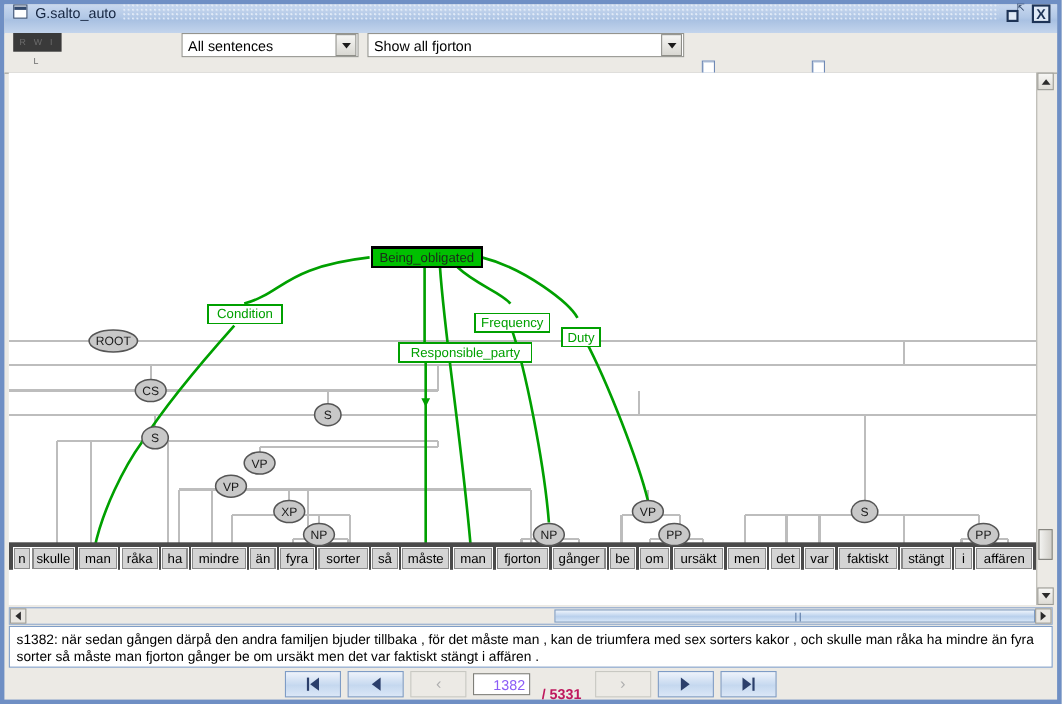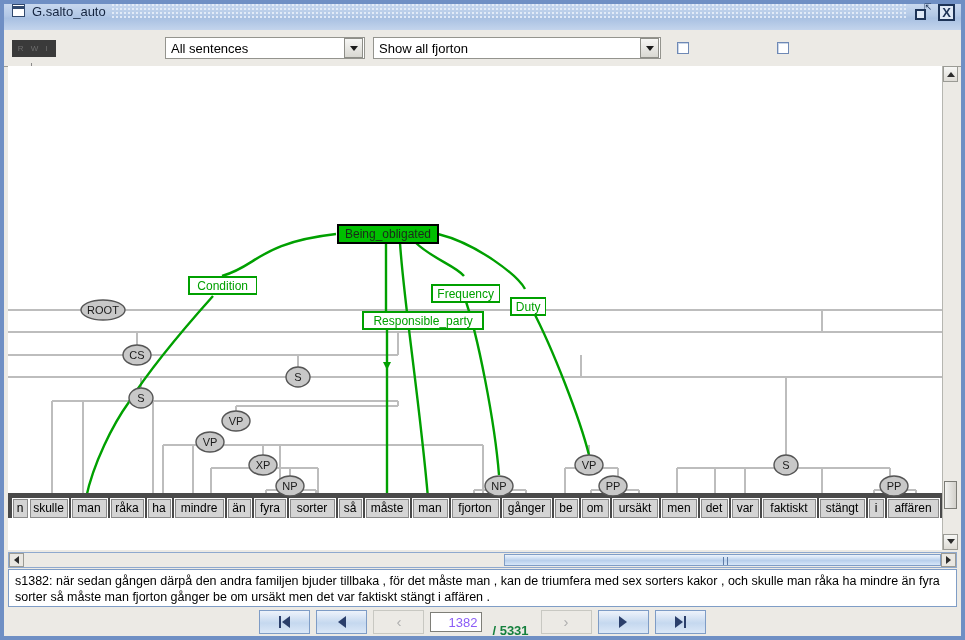--- a/index.html
+++ b/index.html
@@ -56,21 +56,21 @@
   }
   #btn-close{
     border:2px solid #1d3356;background:#dfe9f6;box-sizing:border-box;
     width:17px;height:17px;color:#1d3356;font-size:13px;line-height:13px;
     text-align:center;font-weight:bold;
   }
   
   #toolbar{
     position:absolute;left:0;top:26px;width:957px;height:36px;
     background:#eceae5;border-bottom:1px solid #9a9a94;
-    display:flex;align-items:center;
+    display:flex;align-items:flex-start;
   }
   #rwil{
     margin-left:8px;width:44px;height:17px;background:#3a3a3a;color:#6d6d6d;
     font-size:8px;letter-spacing:2.5px;text-align:center;line-height:17px;
     flex:none;
   }
   .combo{
     height:22px;background:#fff;border:1px solid #94948e;
     display:flex;align-items:center;box-sizing:border-box;flex:none;
     box-shadow:inset 1px 1px 0 #fff;
@@ -82,21 +82,21 @@
     width:19px;height:20px;flex:none;margin:0 1px 0 0;
     background:linear-gradient(to bottom,#f6f6f4,#d9d8d2);
     border:1px solid #8e8e88;box-sizing:border-box;
     position:relative;
   }
   .combo .cbtn:after{
     content:"";position:absolute;left:50%;top:50%;margin-left:-4px;margin-top:-2px;
     border-left:4px solid transparent;border-right:4px solid transparent;
     border-top:5px solid #1b1b1b;
   }
-  #combo1{margin-left:109px;width:200px;}
+  #combo1{margin-left:109px;width:161px;}
   #combo2{margin-left:8px;width:288px;}
   .chk{
     display:flex;align-items:center;flex:none;margin-left:16px;
   }
   .chk .box{
     width:12px;height:12px;background:#fff;border:1px solid #6f89b5;
     box-sizing:border-box;margin-right:5px;
     box-shadow:inset 1px 1px 0 #c9d6e8;
   }
   .chk .lbl{font-size:12px;font-weight:bold;color:#000000;white-space:nowrap;margin-top:47px;}
@@ -173,21 +173,21 @@
   .tri-l{position:absolute;top:0;border-top:6px solid transparent;border-bottom:6px solid transparent;border-right:8px solid #2b3f6b;}
   .tri-r{position:absolute;top:0;border-top:6px solid transparent;border-bottom:6px solid transparent;border-left:8px solid #2b3f6b;}
   .bar-l{position:absolute;top:0;width:2px;height:12px;background:#2b3f6b;}
   .bar-r{position:absolute;top:0;width:2px;height:12px;background:#2b3f6b;}
   .chev{font-size:15px;color:#aeaeae;line-height:12px;}
   #pagefield{
     width:52px;height:20px;background:#fff;border:1px solid #7e7e78;
     box-sizing:border-box;text-align:right;padding-right:4px;font-size:13px;
     line-height:19px;color:#8b5cf6;font-family:"Liberation Sans",sans-serif;
   }
-  #pagetotal{font-size:13px;font-weight:bold;color:#15803d;margin:16px 6px 0 4px;}
+  #pagetotal{font-size:13px;font-weight:bold;color:#be185d;margin:16px 6px 0 4px;}
   
   .nodelbl{font-family:"Liberation Sans",sans-serif;font-size:11px;fill:#1a1a1a;}
   .wordlbl{font-family:"Liberation Sans",sans-serif;font-size:12px;fill:#000;}
   .edgelbl{font-family:"Liberation Sans",sans-serif;font-size:12px;fill:#00a000;}
   .framelbl{font-family:"Liberation Sans",sans-serif;font-size:12px;fill:#1a2a1a;}
 </style>
 </head>
 <body>
 
 <div id="window">

